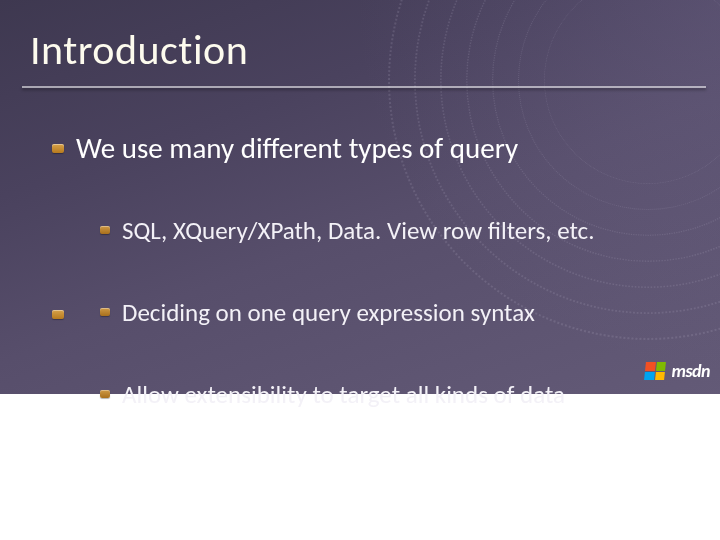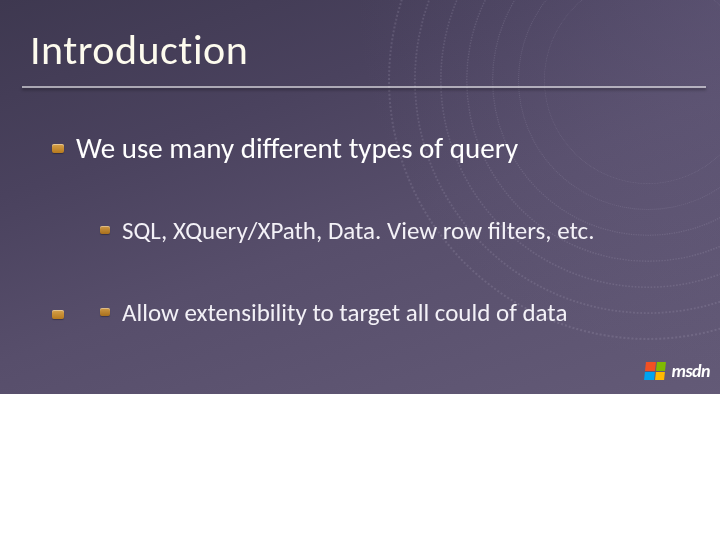--- a/index.html
+++ b/index.html
@@ -163,21 +163,22 @@
   <div class="body">
     <ul class="lvl1">
       <li>
         <span>We use many different types of query</span>
         <ul class="lvl2">
           <li>SQL, XQuery/XPath, Data. View row filters, etc.</li>
         </ul>
       </li>
       <li>
         <ul class="lvl2">
-          <li>Allow extensibility to target all could of data</li>
+          <li>Deciding on one query expression syntax</li>
+          <li>Allow extensibility to target all kinds of data</li>
         </ul>
       </li>
     </ul>
   </div>
 
   <div class="logo">
     <div class="flag">
       <span class="a"></span>
         <span class="b"></span>
         <span class="c"></span>

